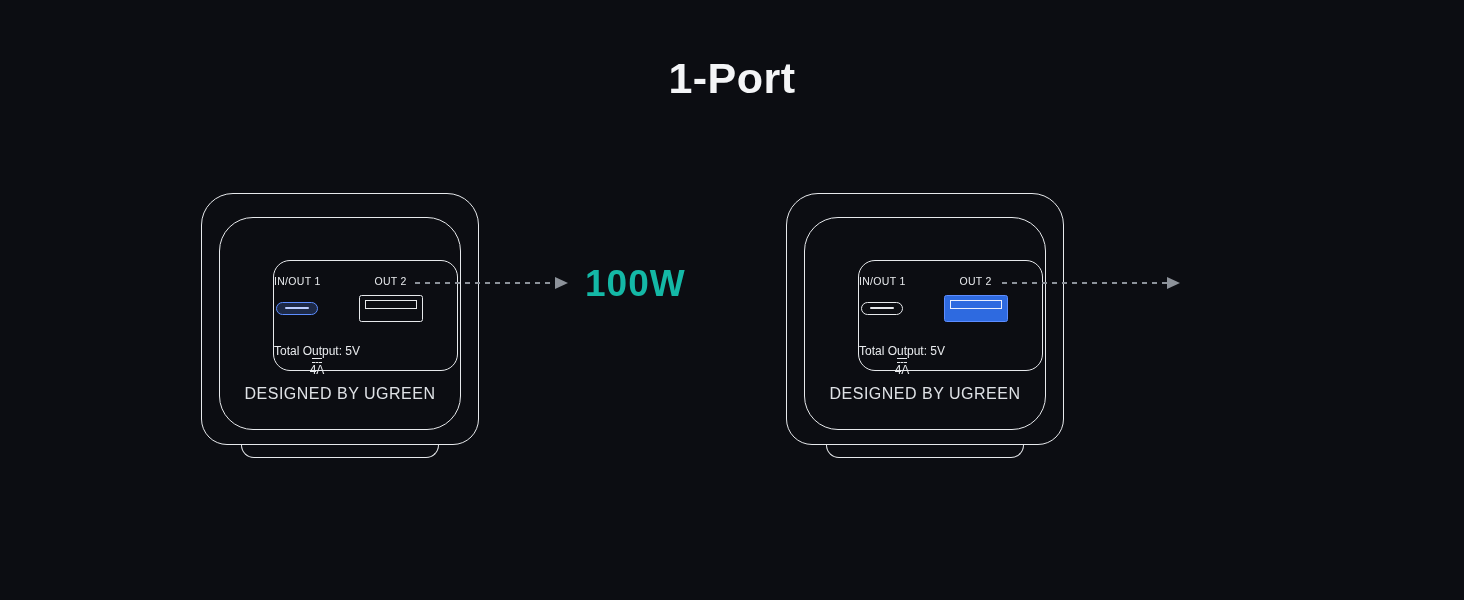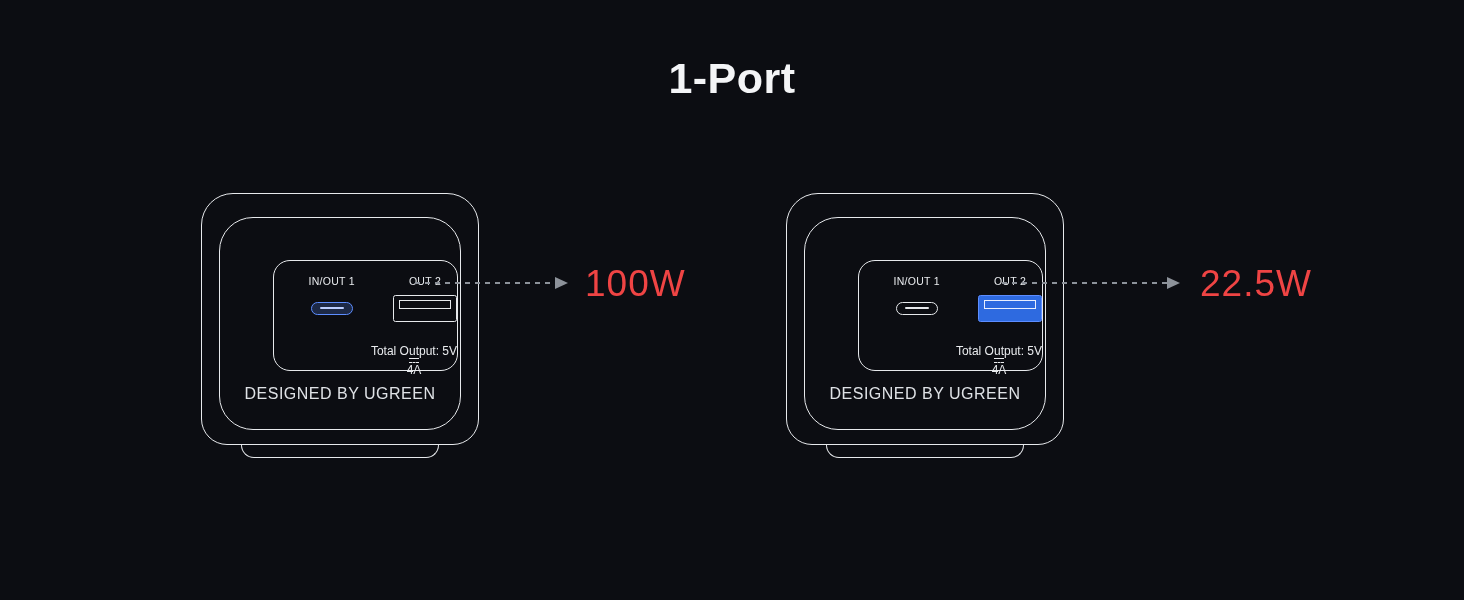--- a/index.html
+++ b/index.html
@@ -19,21 +19,21 @@
   .charger.right{left:780px;top:193px}
 
   .body-outline{position:absolute;left:6px;top:0;width:278px;height:252px;
     border:1.5px solid var(--line);border-radius:32px 32px 26px 26px;}
   .foot{position:absolute;left:46px;top:251px;width:198px;height:14px;
     border:1.5px solid var(--line);border-top:none;border-radius:0 0 13px 13px;}
   .face{position:absolute;left:24px;top:24px;width:242px;height:213px;
     border:1.5px solid var(--line);border-radius:34px;}
   .panel{position:absolute;left:53px;top:42px;width:185px;height:111px;
     border:1.5px solid var(--line);border-radius:17px;
-    display:flex;flex-direction:column;align-items:flex-end;}
+    display:flex;flex-direction:column;align-items:flex-start;}
 
   .ports-row{display:flex;gap:38px;margin-top:14px;}
   .port-group{display:flex;flex-direction:column;align-items:center;}
   .port-label{font-size:10.5px;color:var(--text);letter-spacing:.3px;white-space:nowrap;}
   .port-slot{height:30px;display:flex;align-items:center;margin-top:6px;}
 
   .usbc{width:42px;height:13px;border:1.5px solid var(--line);border-radius:7px;
     display:flex;align-items:center;justify-content:center;}
   .usbc .pin{width:24px;height:2.5px;background:var(--line);border-radius:2px;}
   .usbc.active{border-color:var(--accent);background:rgba(93,141,255,.22);}
@@ -53,21 +53,21 @@
   .designed{position:absolute;left:0;width:100%;top:192px;text-align:center;
     font-size:16px;letter-spacing:.5px;color:#dfe2e6;}
 
   .arrow{position:absolute;height:2px;
     background:repeating-linear-gradient(90deg,var(--arrow) 0 5px,transparent 5px 10px);}
   .arrow::after{content:"";position:absolute;right:-13px;top:-5px;width:0;height:0;
     border-left:13px solid var(--arrow);border-top:6px solid transparent;border-bottom:6px solid transparent;}
   .arrow.a-left{left:415px;top:282px;width:140px;}
   .arrow.a-right{left:1002px;top:282px;width:165px;}
 
-  .watt{position:absolute;font-size:37px;font-weight:400;color:#ef4444;
+  .watt{position:absolute;font-size:37px;font-weight:700;color:#14b8a6;
     letter-spacing:1px;line-height:1;}
   .watt.w-left{left:585px;top:265px;}
   .watt.w-right{left:1200px;top:265px;}
 </style>
 </head>
 <body>
 
 <div class="canvas">
 
   <div class="title">1-Port</div>
@@ -141,15 +141,14 @@
             <span class="dashed"></span>
           </span>
           <span>4A</span>
         </div>
       </div>
     </div>
     <div class="designed">DESIGNED BY UGREEN</div>
   </div>
 
   <div class="arrow a-right"></div>
-  <div class="watt w-right">22.5W</div>
 
 </div>
 
 </body></html>

